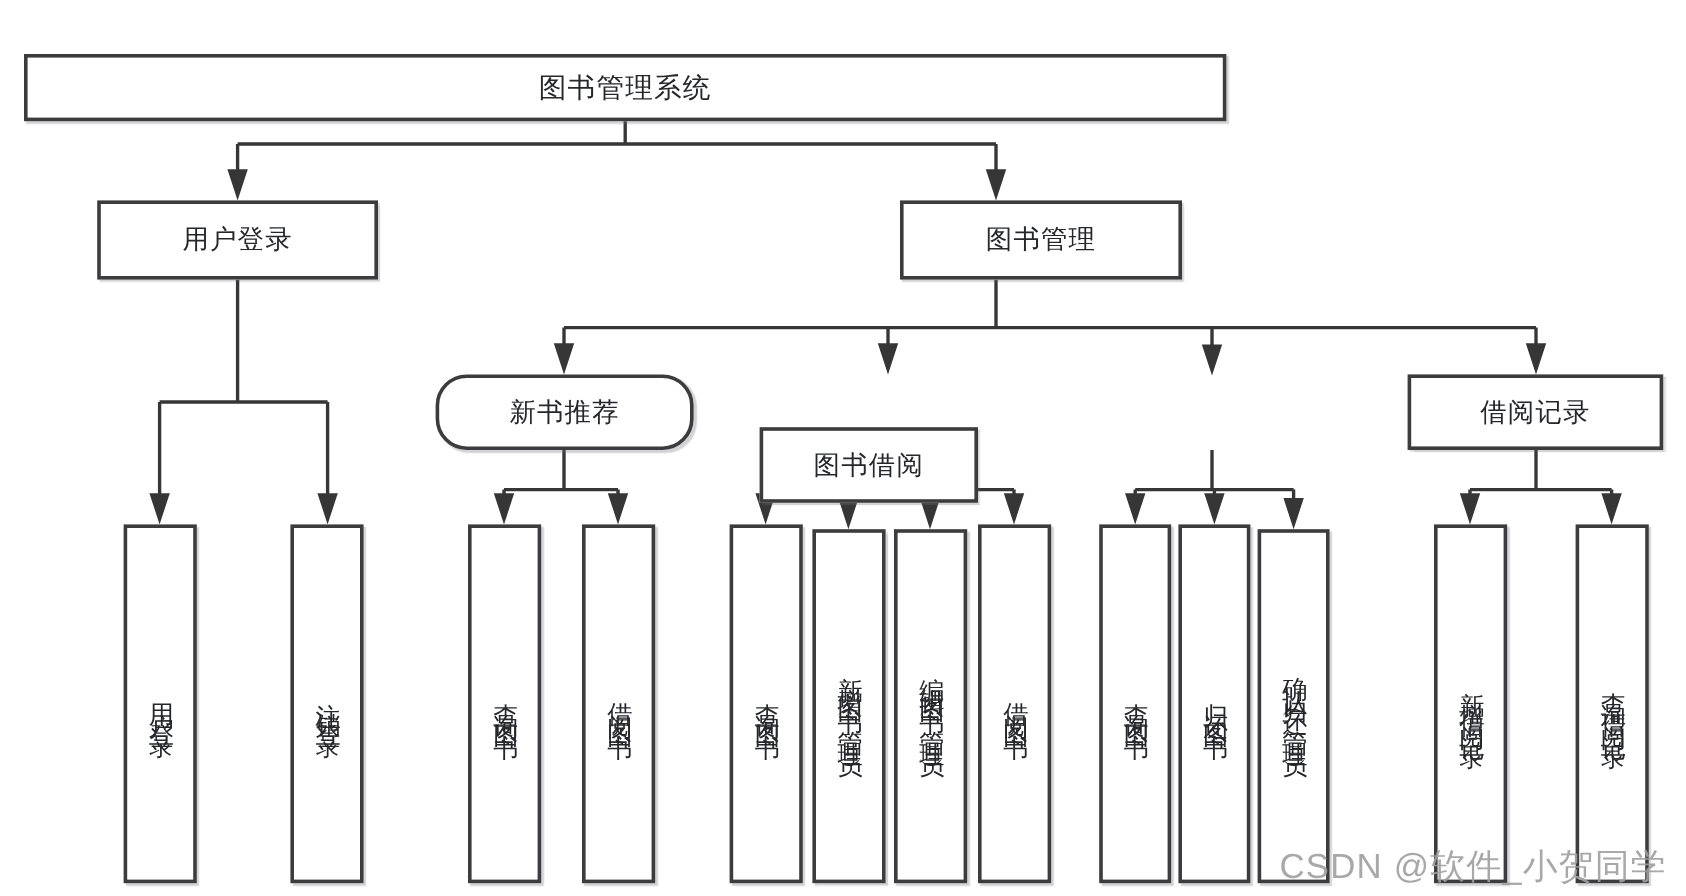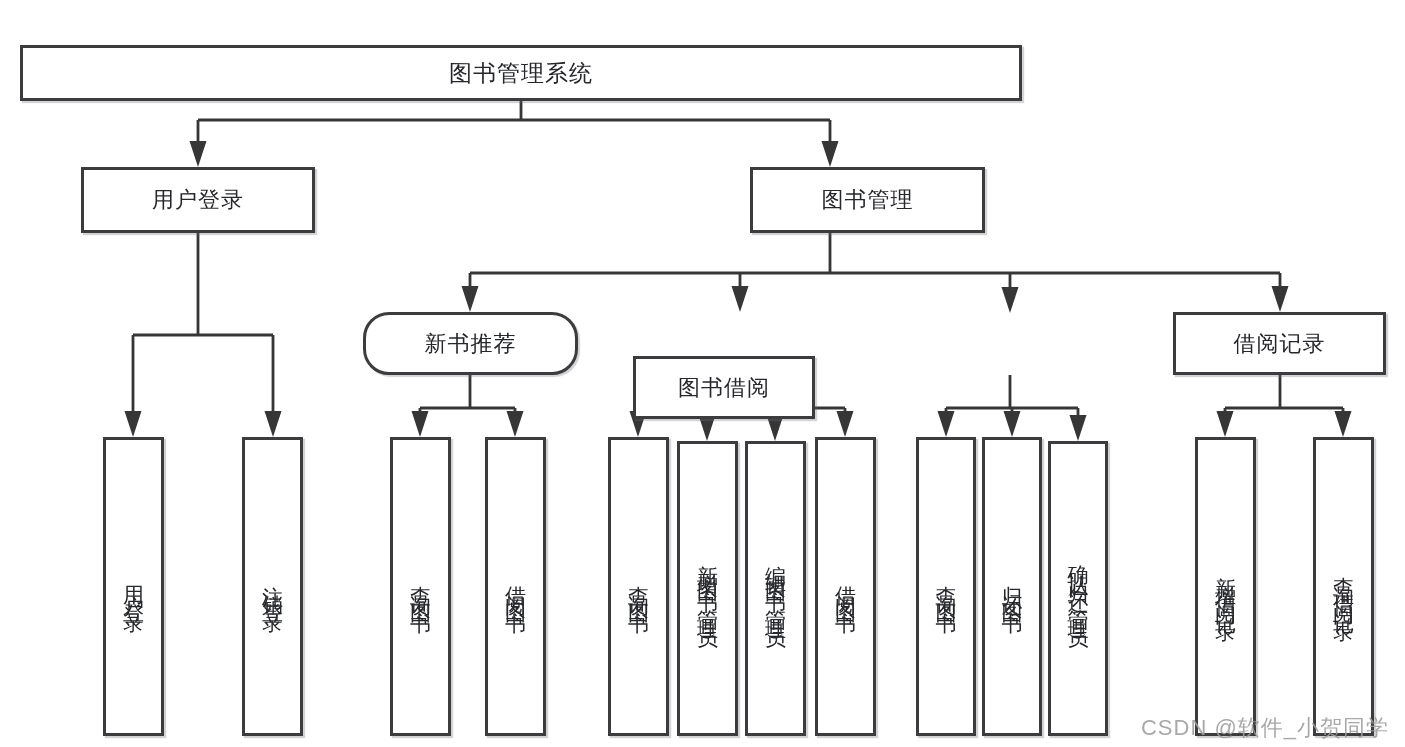--- a/index.html
+++ b/index.html
@@ -43,21 +43,21 @@
     writing-mode: vertical-rl;
     text-orientation: mixed;
     font-size: 21px;
     letter-spacing: 9px;
     white-space: nowrap;
   }
   .watermark {
     position: absolute;
     right: 16px;
     bottom: 4px;
-    font-size: 22px;
+    font-size: 29px;
     letter-spacing: 1px;
     color: rgba(158,158,160,0.9);
     z-index: 3;
     white-space: nowrap;
   }
 </style>
 </head>
 <body>
 
 <div class="canvas">

